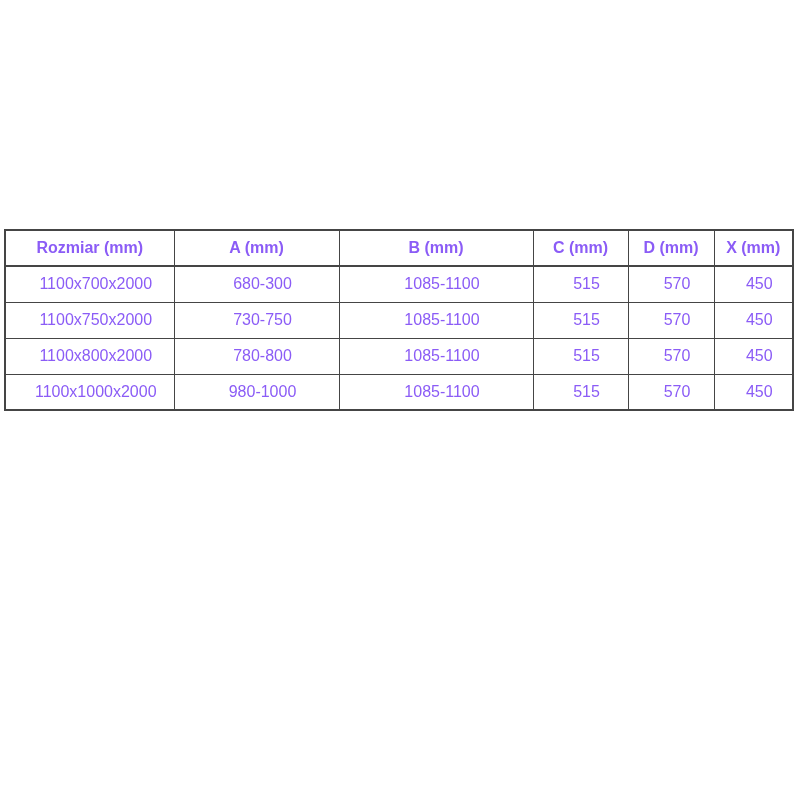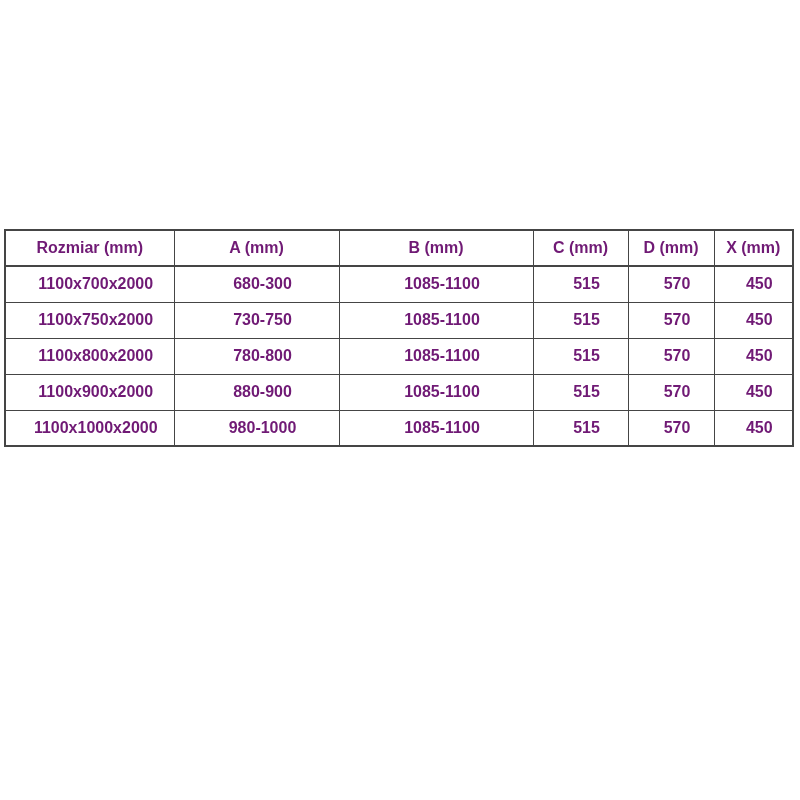--- a/index.html
+++ b/index.html
@@ -24,35 +24,35 @@
     border-collapse: collapse;
     table-layout: fixed;
     border: 2px solid #454545;
   }
   .size-table th,
   .size-table td {
     border: 1.5px solid #454545;
     text-align: center;
     vertical-align: middle;
     background: #ffffff;
-    color: #701a75;
+    color: #8b5cf6;
     padding: 0;
     overflow: hidden;
     white-space: nowrap;
   }
   .size-table thead th {
     height: 36px;
     font-size: 16px;
     font-weight: bold;
     border-bottom: 2px solid #454545;
   }
   .size-table tbody td {
     height: 36.1px;
     font-size: 16px;
-    font-weight: bold;
+    font-weight: normal;
     padding-left: 12px;
   }
 </style>
 </head>
 <body>
 
 <div class="page">
   <table class="size-table">
     <colgroup>
       <col style="width:169px">
@@ -91,28 +91,20 @@
         </tr>
         <tr>
           <td>1100x800x2000</td>
           <td>780-800</td>
           <td>1085-1100</td>
           <td>515</td>
           <td>570</td>
           <td>450</td>
         </tr>
         <tr>
-          <td>1100x900x2000</td>
-          <td>880-900</td>
-          <td>1085-1100</td>
-          <td>515</td>
-          <td>570</td>
-          <td>450</td>
-        </tr>
-        <tr>
           <td>1100x1000x2000</td>
           <td>980-1000</td>
           <td>1085-1100</td>
           <td>515</td>
           <td>570</td>
           <td>450</td>
         </tr>
       </tbody>
   </table>
 </div>

